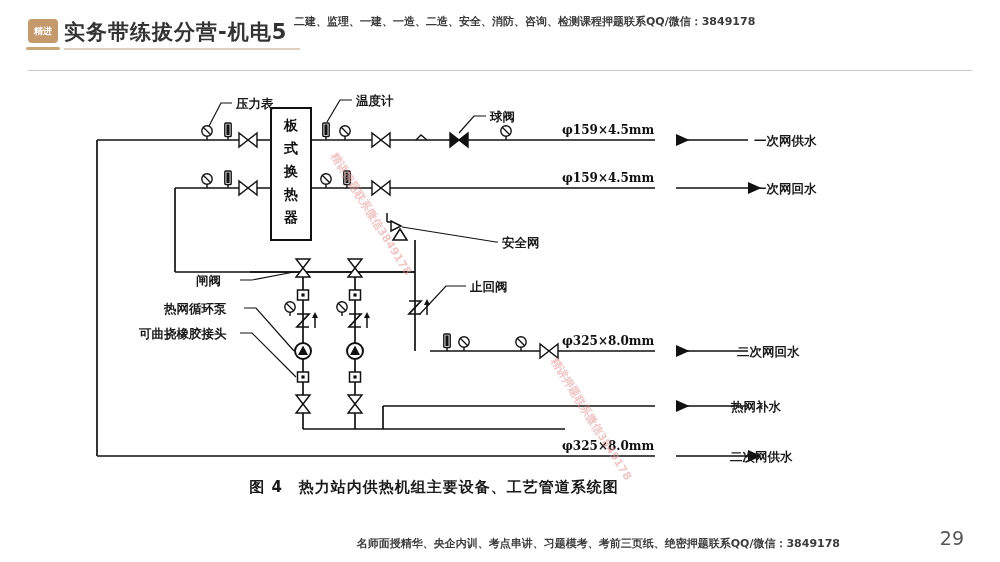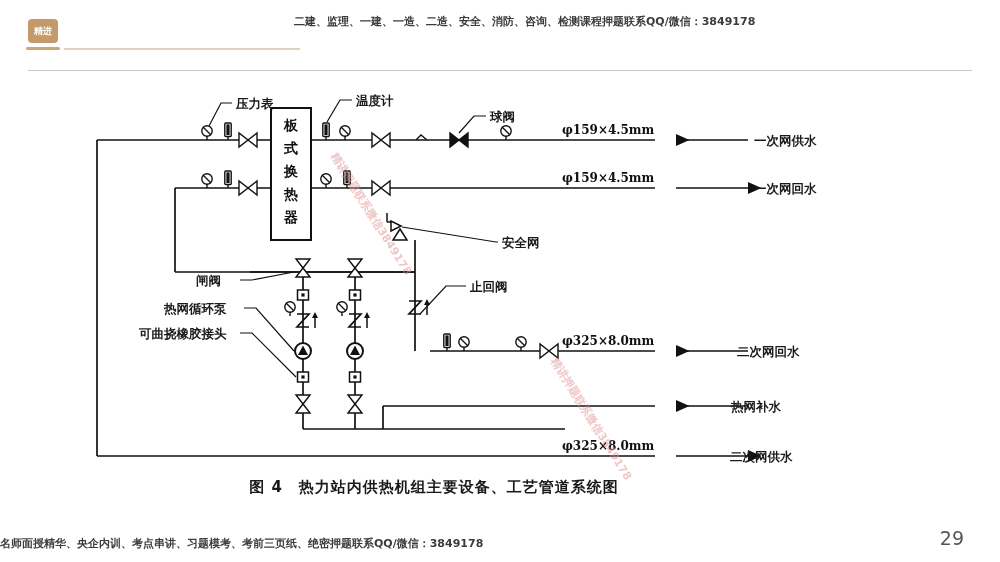--- a/index.html
+++ b/index.html
@@ -81,36 +81,37 @@
   
   #caption {
     position:absolute; left:0; top:478px; width:868px;
     text-align:center;
     font-size:15px; font-weight:bold; color:#1a1a1a;
     font-family:"DejaVu Sans", sans-serif;
     letter-spacing:1px;
   }
   #footer-promo {
     position:absolute; left:0; top:536px; width:840px;
-    text-align:left;
+    text-align:right;
     font-size:11px; font-weight:bold; color:#3c3c3c;
     font-family:"DejaVu Sans", sans-serif;
   }
   #page-number {
     position:absolute; right:36px; top:527px;
     font-size:19px; color:#555555;
     font-family:"DejaVu Sans", sans-serif;
   }
 </style>
 </head>
 <body>
 
 <div id="header" data-name="page-header">
   <div id="logo-badge" data-name="brand-logo-badge">精进</div>
   <div id="logo-underline" data-name="logo-underline"></div>
+  <div id="title-text" data-name="page-title">实务带练拔分营-机电5</div>
   <div id="title-underline" data-name="title-underline"></div>
   <div id="header-promo" data-name="header-promo-text">二建、监理、一建、一造、二造、安全、消防、咨询、检测课程押题联系QQ/微信：3849178</div>
   <div id="header-rule" data-name="header-divider"></div>
 </div>
 
 <div id="diagram" data-name="process-flow-diagram">
 <svg width="1000" height="420" viewBox="0 0 1000 420" xmlns="http://www.w3.org/2000/svg" data-name="diagram-canvas">
 
   <defs>
 

